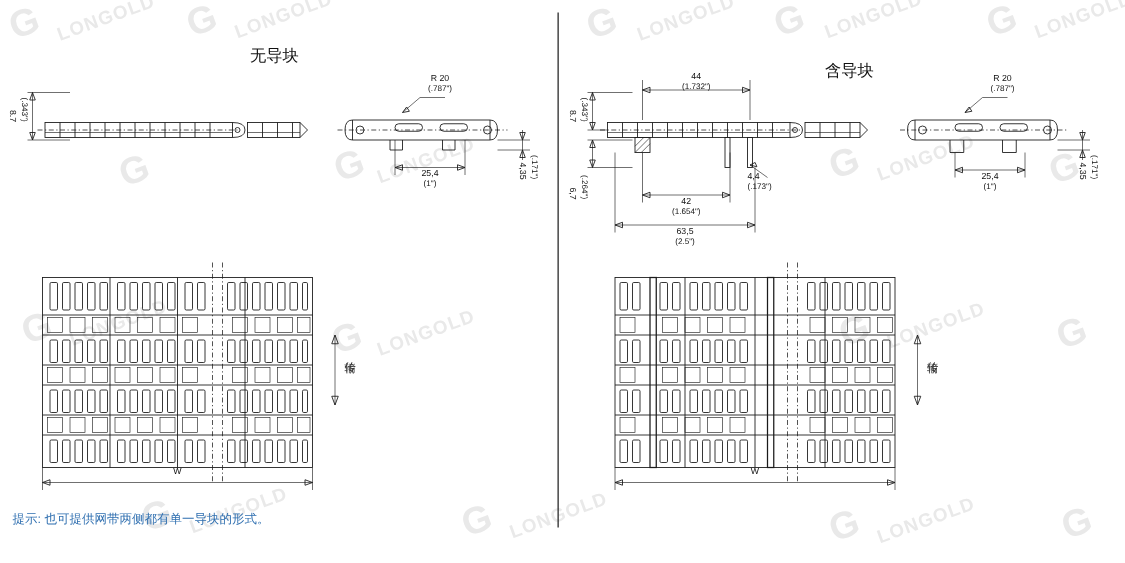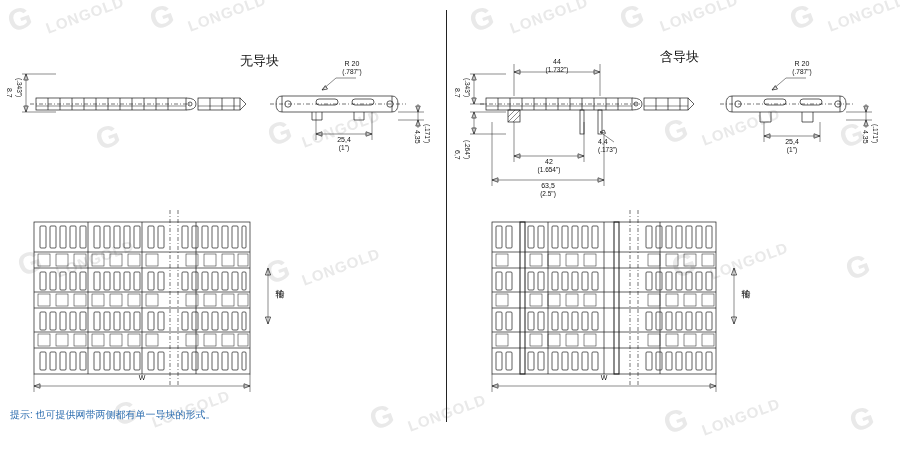--- a/index.html
+++ b/index.html
@@ -99,21 +99,21 @@
     <div class="wm" style="left:114px;top:396px;font-size:30px;transform:rotate(-20deg);">G</div>
     <div class="wm" style="left:406px;top:404px;font-size:15px;transform:rotate(-20deg);">LONGOLD</div>
     <div class="wm" style="left:370px;top:400px;font-size:30px;transform:rotate(-20deg);">G</div>
     <div class="wm" style="left:700px;top:408px;font-size:15px;transform:rotate(-20deg);">LONGOLD</div>
     <div class="wm" style="left:664px;top:404px;font-size:30px;transform:rotate(-20deg);">G</div>
     <div class="wm" style="left:850px;top:402px;font-size:30px;transform:rotate(-20deg);">G</div>
   </div>
 
   <div class="divider"></div>
 
-  <div class="title" style="left:200px;top:52px;margin-left:40px;">无导块</div>
+  <div class="title" style="left:200px;top:36px;">无导块</div>
   <div class="title" style="left:660px;top:48px;">含导块</div>
 
   <svg width="900" height="450">
 
     <g>
       <line class="thin" x1="22" y1="74" x2="56" y2="74"></line>
       <line class="thin" x1="22" y1="112" x2="56" y2="112"></line>
       <line class="thin" x1="26" y1="74" x2="26" y2="112"></line>
       <path class="s" d="M26 74 l-2.2 6 l4.4 0 z"></path>
       <path class="s" d="M26 112 l-2.2 -6 l4.4 0 z"></path>

